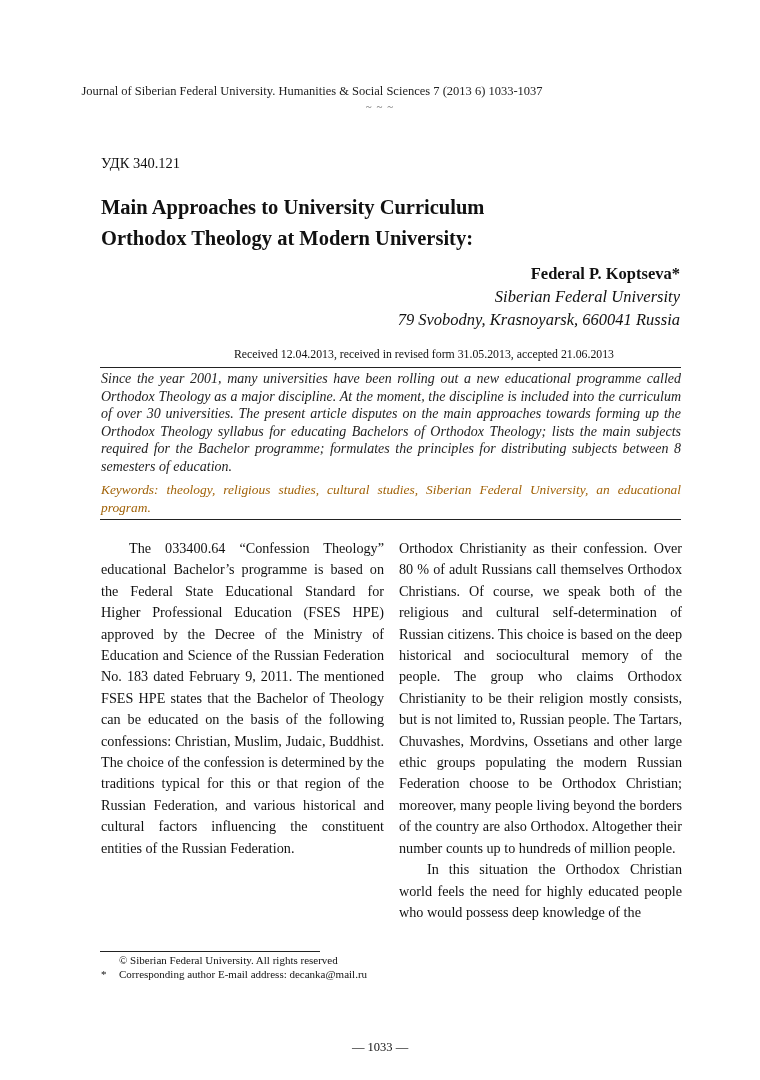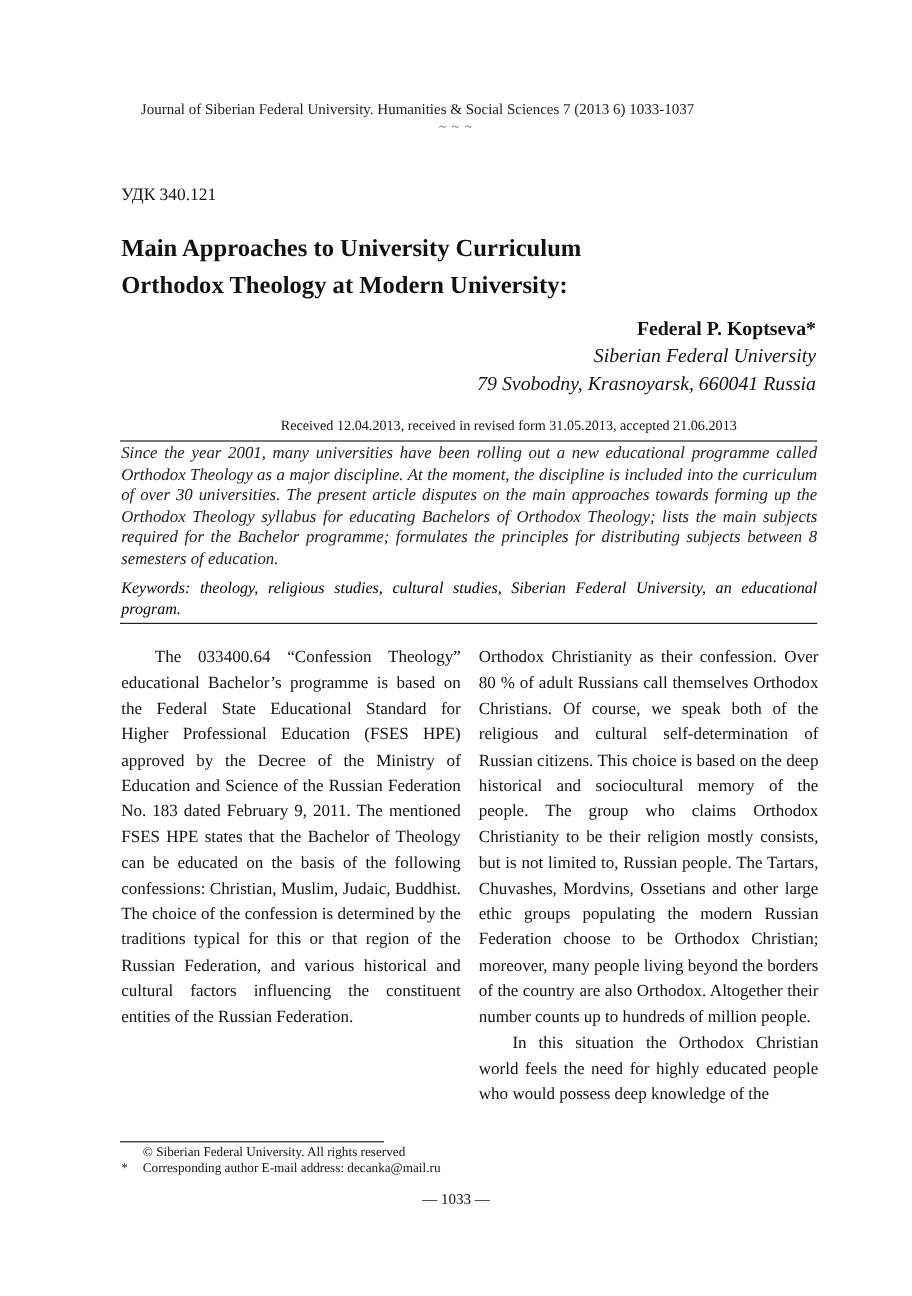--- a/index.html
+++ b/index.html
@@ -2,21 +2,21 @@
 <html><head>
   <meta charset="utf-8">
   <style>
     html, body { margin: 0; padding: 0; background: #ffffff; }
     body {
       width: 760px; height: 1080px; position: relative; overflow: hidden;
       font-family: "Liberation Serif", serif; color: #111;
     }
     .journal-header {
       position: absolute; top: 84px; left: 0; width: 624px; text-align: center;
-      font-size: 12.5px; color: #222; margin-left: 36px;
+      font-size: 12.5px; color: #222;
     }
     .tilde {
       position: absolute; top: 100px; left: 0; width: 760px; text-align: center;
       font-size: 11px; color: #666; letter-spacing: 1px;
     }
     .udk {
       position: absolute; top: 155px; left: 101px; font-size: 14.5px;
     }
     .title {
       position: absolute; top: 192px; left: 101px; font-weight: bold;
@@ -37,40 +37,40 @@
       position: absolute; left: 100px; width: 581px; height: 1px; background: #222;
     }
     .abstract {
       position: absolute; top: 370px; left: 101px; width: 580px;
       font-style: italic; font-size: 14px; line-height: 17.6px;
       text-align: justify; color: #222;
     }
     .keywords {
       position: absolute; top: 481px; left: 101px; width: 580px;
       font-style: italic; font-size: 13.4px; line-height: 17.6px;
-      text-align: justify; color: #000000;
+      text-align: justify; color: #a16207;
     }
     .col {
       position: absolute; top: 538px; width: 283px;
       font-size: 14.2px; line-height: 21.4px; text-align: justify;
     }
     .col p { margin: 0; }
     .col p.indent { text-indent: 28px; }
     .col-left { left: 101px; }
     .col-right { left: 399px; }
     .foot-rule {
       position: absolute; top: 951px; left: 100px; width: 220px; height: 1px; background: #222;
     }
     .footnotes {
       position: absolute; top: 953px; left: 101px; font-size: 11px; line-height: 14px;
     }
     .fn { position: relative; padding-left: 18px; }
     .fn-mark { position: absolute; left: 0; }
     .page-num {
-      position: absolute; top: 992px; left: 0; width: 760px; text-align: center;
+      position: absolute; top: 1040px; left: 0; width: 760px; text-align: center;
       font-size: 12.5px;
     }
   </style>
 </head>
 <body>
 
 <div class="journal-header">Journal of  Siberian Federal University.  Humanities &amp; Social Sciences 7 (2013 6) 1033-1037</div>
 <div class="tilde">~ ~ ~</div>
 
 <div class="udk">УДК 340.121</div>

